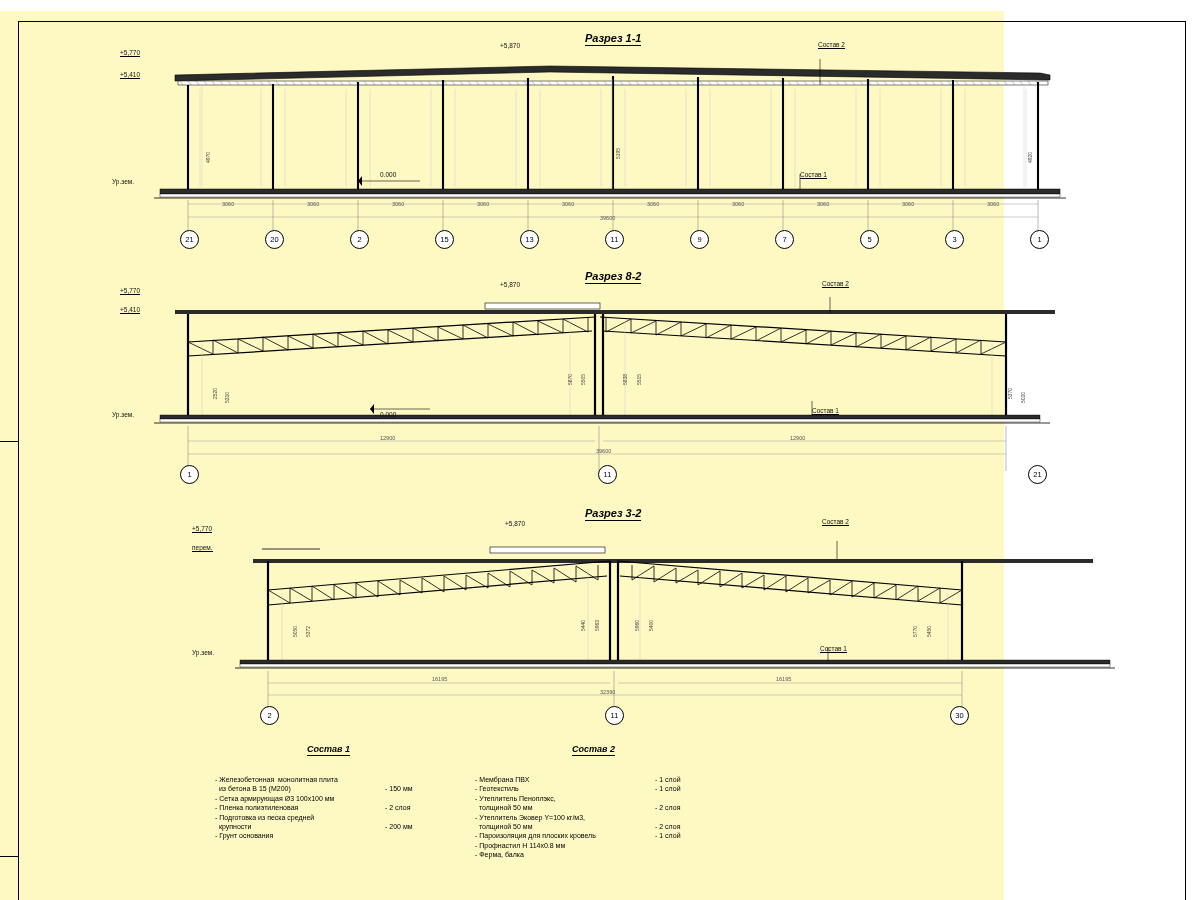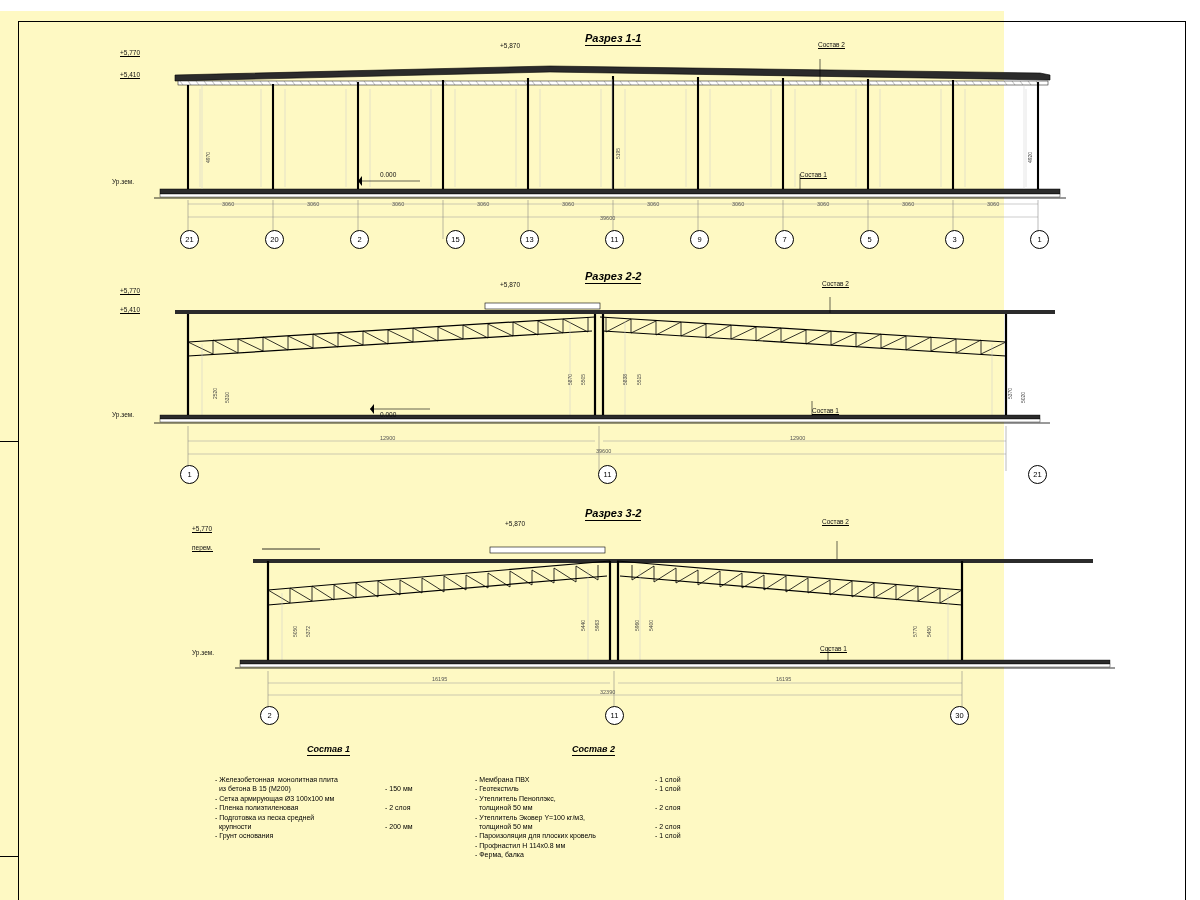--- a/index.html
+++ b/index.html
@@ -258,30 +258,30 @@
   <div class="dimtxt" style="left:647px;top:190px;">3060</div>
   <div class="dimtxt" style="left:732px;top:190px;">3060</div>
   <div class="dimtxt" style="left:817px;top:190px;">3060</div>
   <div class="dimtxt" style="left:902px;top:190px;">3060</div>
   <div class="dimtxt" style="left:987px;top:190px;">3060</div>
   <div class="dimtxt" style="left:600px;top:204px;">39600</div>
 
   <div class="circ" style="left:180px;top:219px;">21</div>
   <div class="circ" style="left:265px;top:219px;">20</div>
   <div class="circ" style="left:350px;top:219px;">2</div>
-  <div class="circ" style="left:435px;top:219px;margin-left:11px;">15</div>
+  <div class="circ" style="left:435px;top:219px;">15</div>
   <div class="circ" style="left:520px;top:219px;">13</div>
   <div class="circ" style="left:605px;top:219px;">11</div>
   <div class="circ" style="left:690px;top:219px;">9</div>
   <div class="circ" style="left:775px;top:219px;">7</div>
   <div class="circ" style="left:860px;top:219px;">5</div>
   <div class="circ" style="left:945px;top:219px;">3</div>
   <div class="circ" style="left:1030px;top:219px;">1</div>
 
-  <div class="sec-title" style="left:585px;top:259px;">Разрез 2-2</div>
+  <div class="sec-title" style="left:585px;top:259px;">Разрез 8-2</div>
 
   <svg width="1000" height="200" style="position:absolute;left:140px;top:275px;">
 
     <path d="M 40 27 L 455 27 L 455 25 L 40 25 Z" fill="#2b2b2b"></path>
     <rect x="35" y="24" width="880" height="4" fill="#2b2b2b"></rect>
 
     <rect x="345" y="17" width="115" height="6" fill="#fff" stroke="#000" stroke-width="0.6"></rect>
 
     <line x1="48" y1="56" x2="455" y2="31" stroke="#000" stroke-width="1.2"></line>
     <line x1="460" y1="31" x2="866" y2="56" stroke="#000" stroke-width="1.2"></line>

